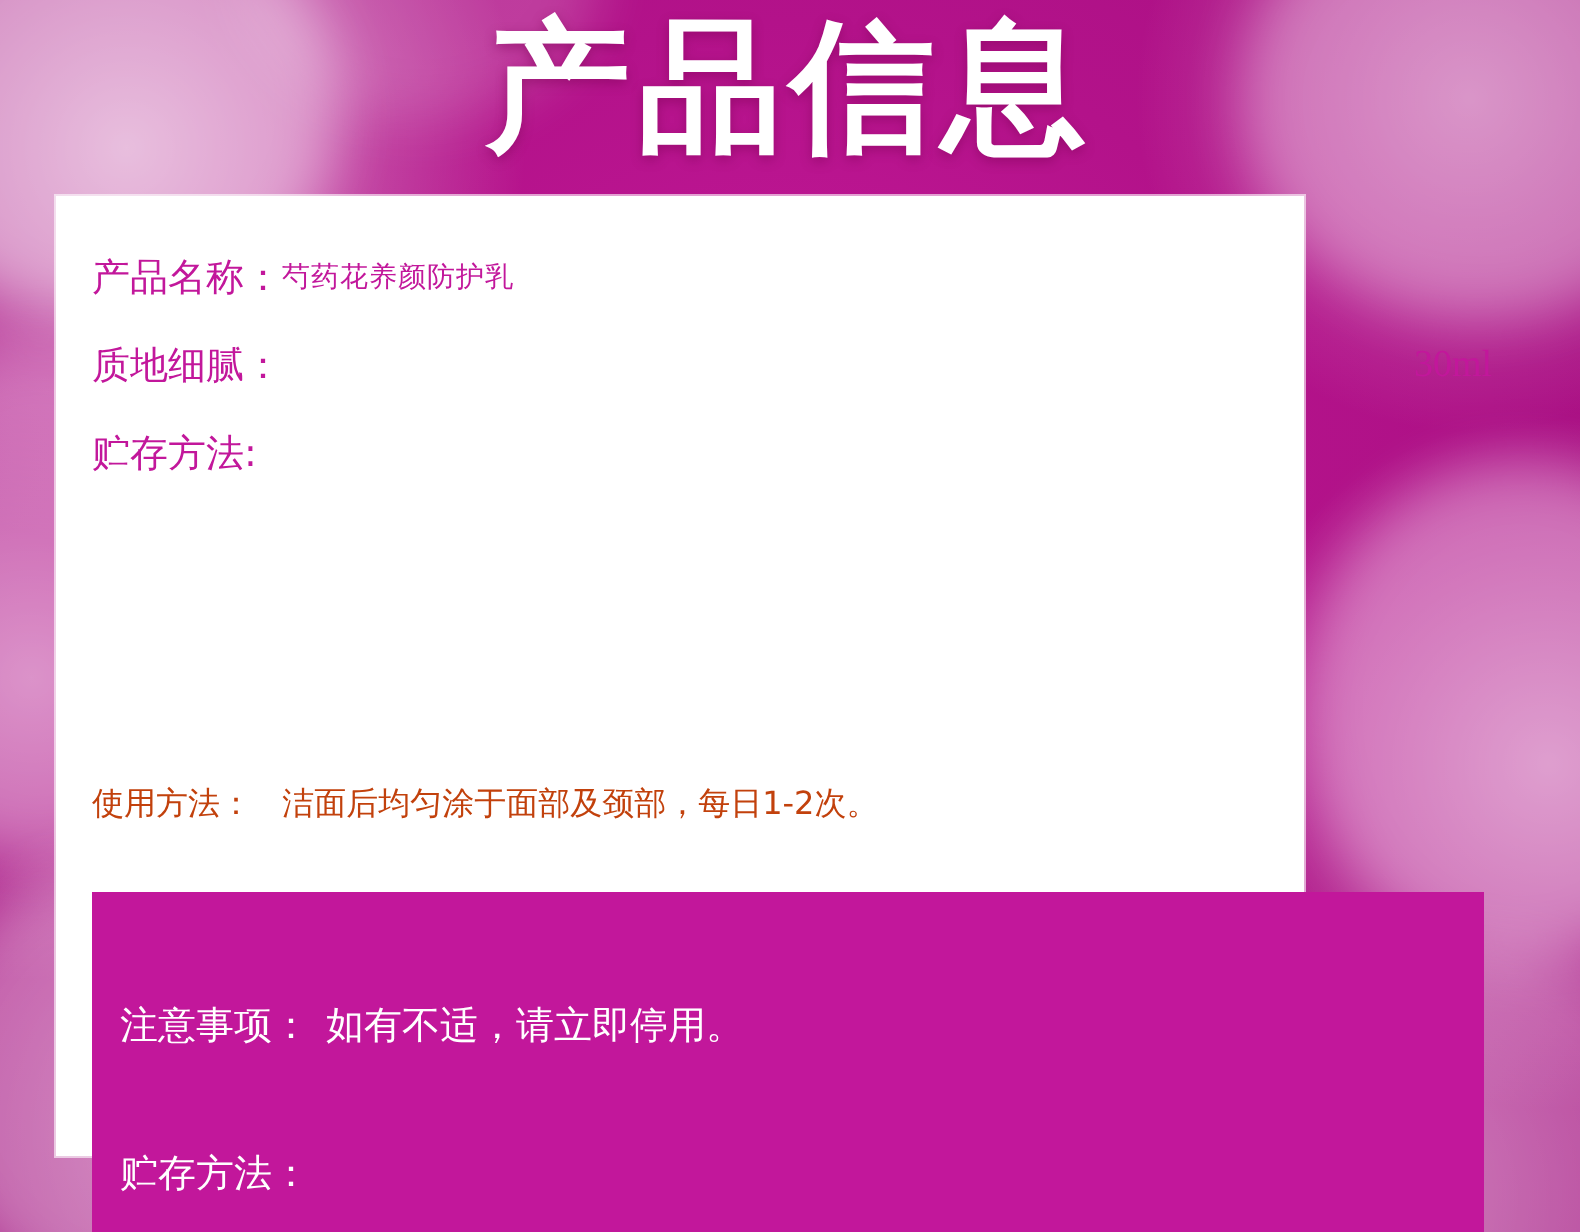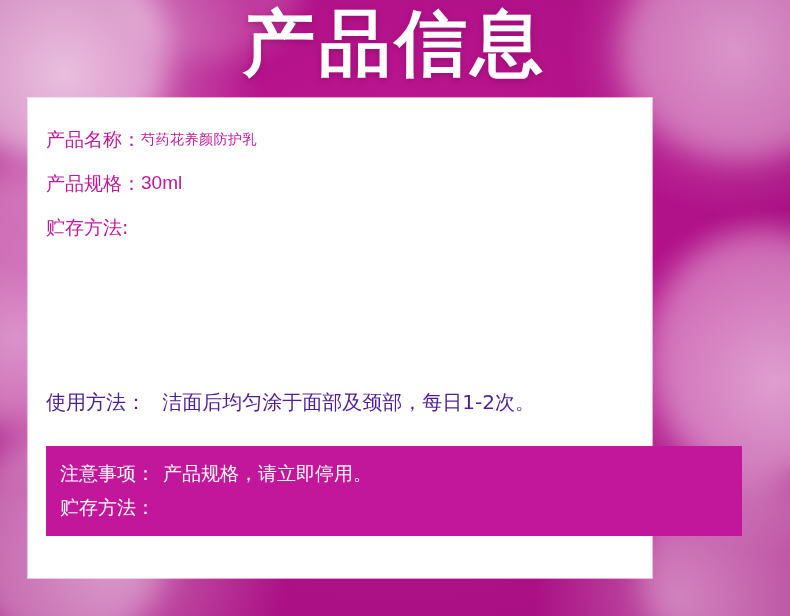--- a/index.html
+++ b/index.html
@@ -92,47 +92,48 @@
     white-space: nowrap;
     font-weight: normal;
   }
   .row .value {
     flex: 1 1 auto;
     color: #c2179b;
     font-size: 14px;
     line-height: 30px;
   }
   .row.name .value { letter-spacing: 0.5px; }
-  .row.size .value { font-family: Liberation Sans, sans-serif; font-size: 19px; }
+  .row.size .value { font-family: Liberation Serif, serif; font-size: 19px; text-align: right; }
 
   .usage {
     position: absolute;
     left: 18px;
     top: 288px;
-    color: #4c1d95;
-    font-size: 20px;
+    color: #c2410c;
+    font-size: 16px;
     line-height: 32px;
   }
   .usage .label { margin-right: 10px; }
 
   .notice-box {
     position: absolute;
     left: 18px;
     top: 348px;
     width: 696px;
     background: #c2179b;
     padding: 10px 0 12px 0;
   }
   .notice-row {
     display: flex;
     align-items: flex-start;
     color: #ffffff;
     font-size: 19px;
     line-height: 34px;
     padding-left: 14px;
+    margin-top: 40px;
   }
   .notice-row .label {
     flex: 0 0 auto;
     white-space: nowrap;
     margin-right: 8px;
   }
   .notice-row .value { flex: 1 1 auto; }
 </style>
 </head>
 <body>
@@ -154,40 +155,40 @@
   <div class="card">
 
     <div class="spec">
 
       <div class="row name">
         <div class="label">产品名称：</div>
         <div class="value">芍药花养颜防护乳</div>
       </div>
 
       <div class="row size">
-        <div class="label">产品规格：</div>
+        <div class="label">质地细腻：</div>
         <div class="value">30ml</div>
       </div>
 
 
       <div class="row ingredient">
         <div class="label">贮存方法:</div>
       </div>
 
     </div>
 
     <div class="usage">
       <span class="label">使用方法：</span>
       <span class="value">洁面后均匀涂于面部及颈部，每日1-2次。</span>
     </div>
 
     <div class="notice-box">
       <div class="notice-row">
         <div class="label">注意事项：</div>
-        <div class="value">产品规格，请立即停用。</div>
+        <div class="value">如有不适，请立即停用。</div>
       </div>
       <div class="notice-row">
         <div class="label">贮存方法：</div>
       </div>
     </div>
 
   </div>
 </div>
 
 </body></html>

